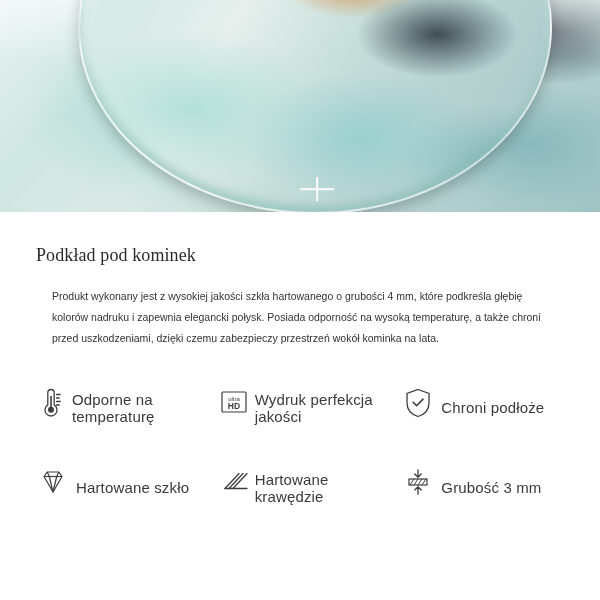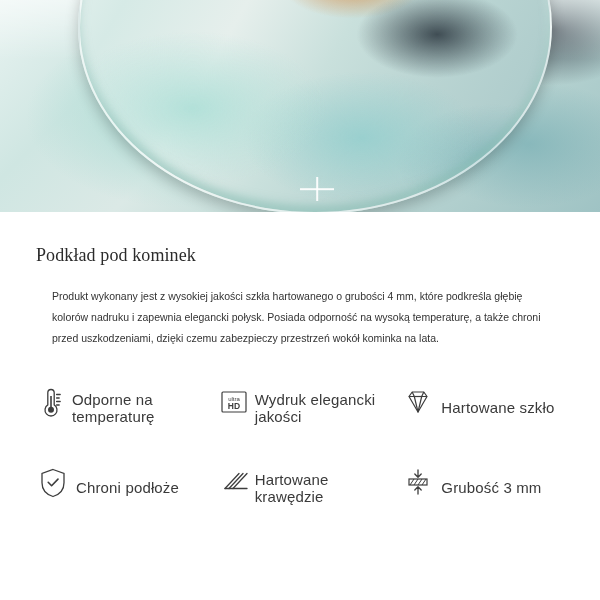--- a/index.html
+++ b/index.html
@@ -178,47 +178,47 @@
     </div>
 
     <div class="feature">
       <div class="feature-icon">
         <svg width="42" height="42" viewBox="0 0 42 42" fill="none">
           <rect x="9" y="11" width="24" height="20" rx="1" stroke="#3d3d3d" stroke-width="1.2"></rect>
           <text x="21" y="20.4" text-anchor="middle" font-family="Liberation Sans, sans-serif" font-size="6" fill="#3d3d3d">ultra</text>
           <text x="21" y="28" text-anchor="middle" font-family="Liberation Sans, sans-serif" font-size="8.5" font-weight="bold" fill="#3d3d3d">HD</text>
         </svg>
       </div>
-      <div class="feature-label">Wydruk elegancki jakości</div>
+      <div class="feature-label">Wydruk perfekcja jakości</div>
+    </div>
+
+    <div class="feature">
+      <div class="feature-icon">
+        <svg width="42" height="42" viewBox="0 0 42 42" fill="none" stroke="#3d3d3d" stroke-width="1.3">
+          <path d="M21 8.5l11 4v9.2c0 7-4.7 11.8-11 13.8-6.3-2-11-6.8-11-13.8V12.5l11-4z"></path>
+          <path d="M16.2 21.3l3.4 3.4 6.4-6.6" stroke-width="1.6" stroke-linecap="round" stroke-linejoin="round"></path>
+        </svg>
+      </div>
+      <div class="feature-label">Chroni podłoże</div>
     </div>
 
     <div class="feature">
       <div class="feature-icon">
         <svg width="42" height="42" viewBox="0 0 42 42" fill="none" stroke="#3d3d3d" stroke-width="1.2" stroke-linejoin="round">
           <path d="M12 15.5h18L21 31 12 15.5z"></path>
           <path d="M12 15.5l3.2-4.5h11.6l3.2 4.5"></path>
           <path d="M15.2 11l2.1 4.5L21 31l3.7-15.5L26.8 11"></path>
           <path d="M17.3 15.5h7.4"></path>
         </svg>
       </div>
       <div class="feature-label">Hartowane szkło</div>
     </div>
 
     <div class="feature">
       <div class="feature-icon">
-        <svg width="42" height="42" viewBox="0 0 42 42" fill="none" stroke="#3d3d3d" stroke-width="1.3">
-          <path d="M21 8.5l11 4v9.2c0 7-4.7 11.8-11 13.8-6.3-2-11-6.8-11-13.8V12.5l11-4z"></path>
-          <path d="M16.2 21.3l3.4 3.4 6.4-6.6" stroke-width="1.6" stroke-linecap="round" stroke-linejoin="round"></path>
-        </svg>
-      </div>
-      <div class="feature-label">Chroni podłoże</div>
-    </div>
-
-    <div class="feature">
-      <div class="feature-icon">
         <svg width="42" height="42" viewBox="0 0 42 42" fill="none" stroke="#3d3d3d" stroke-width="1.3" stroke-linecap="round">
           <path d="M12 27.5L26 12.5"></path>
           <path d="M16 27.5L30 12.5"></path>
           <path d="M20 27.5L34 12.5"></path>
           <path d="M12 27.5h22"></path>
         </svg>
       </div>
       <div class="feature-label">Hartowane krawędzie</div>
     </div>
 

